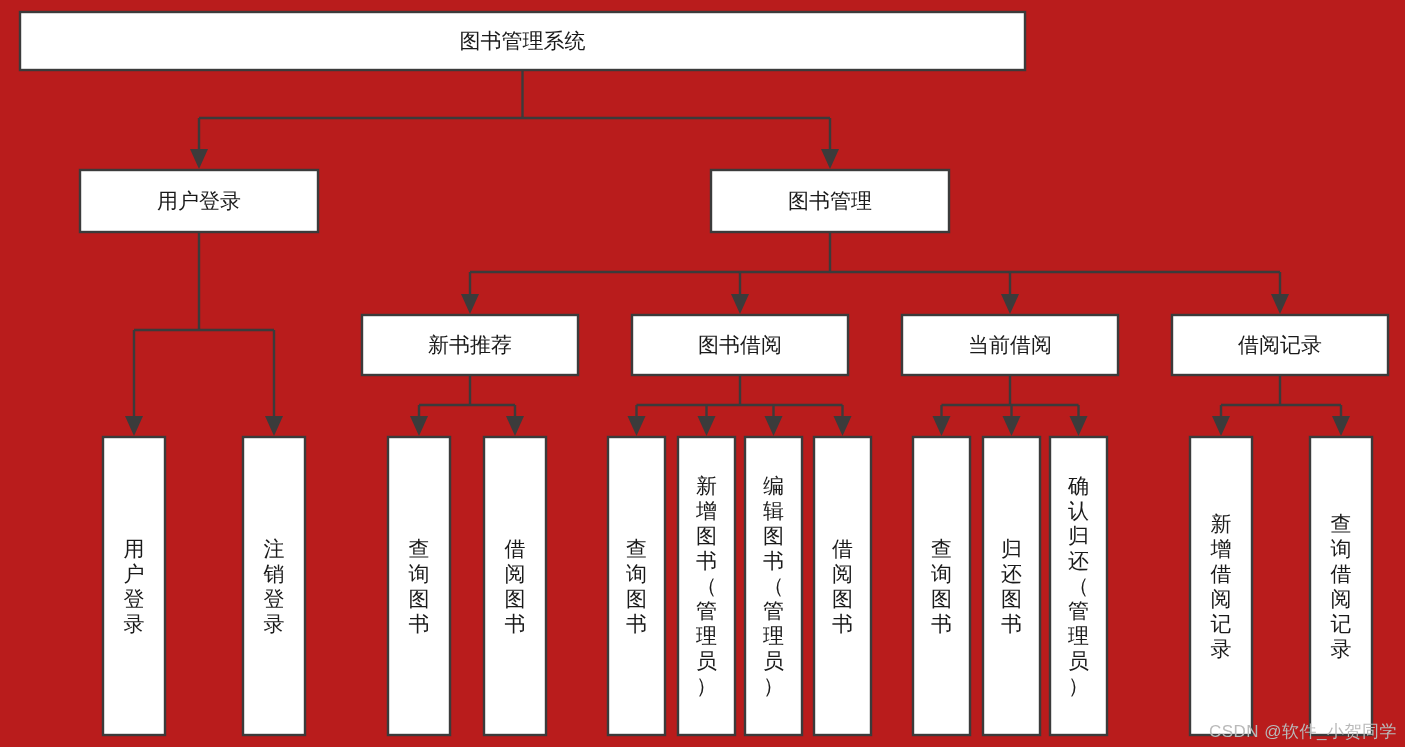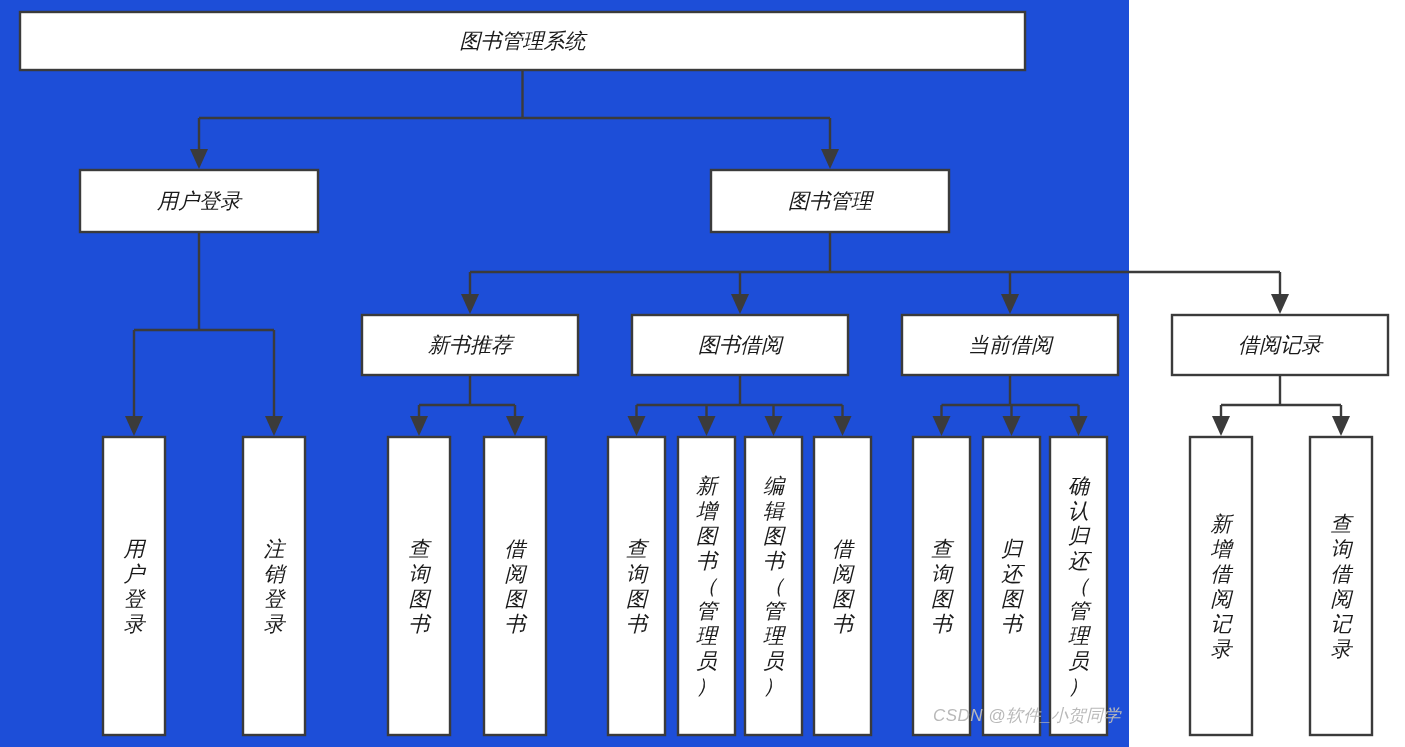--- a/index.html
+++ b/index.html
@@ -1,20 +1,20 @@
 <!DOCTYPE html>
 <html><head>
 <meta charset="utf-8">
 <style>
   html,body{margin:0;padding:0;background:#ffffff;}
   body{
     font-family:"Liberation Sans","DejaVu Sans",sans-serif;
     width:1405px;height:747px;overflow:hidden;
   }
-  #diagram-root{position:relative;width:1129px;height:747px;background:#1d4ed8;font-style:italic;}
+  #diagram-root{position:relative;width:1405px;height:747px;background:#b91c1c;}
   svg#tree{position:absolute;left:0;top:0;width:1405px;height:747px;display:block;}
 
   .node-box{
     fill:#ffffff;
     stroke:#3b3b3b;
     stroke-width:2.4;
   }
   .connector{
     stroke:#3b3b3b;
     stroke-width:2.4;
@@ -32,21 +32,21 @@
   }
   .node-label-v{
     font-family:"Liberation Sans","DejaVu Sans",sans-serif;
     font-size:21px;
     fill:#1a1a1a;
     text-anchor:middle;
   }
   .watermark{
     position:absolute;
     right:8px;
-    bottom:20px;
+    bottom:4px;
     font-family:"Liberation Sans","DejaVu Sans",sans-serif;
     font-size:17px;
     color:#b9b9b9;
     letter-spacing:0.5px;
     white-space:nowrap;
     pointer-events:none;
   }
 </style>
 </head>
 <body>

